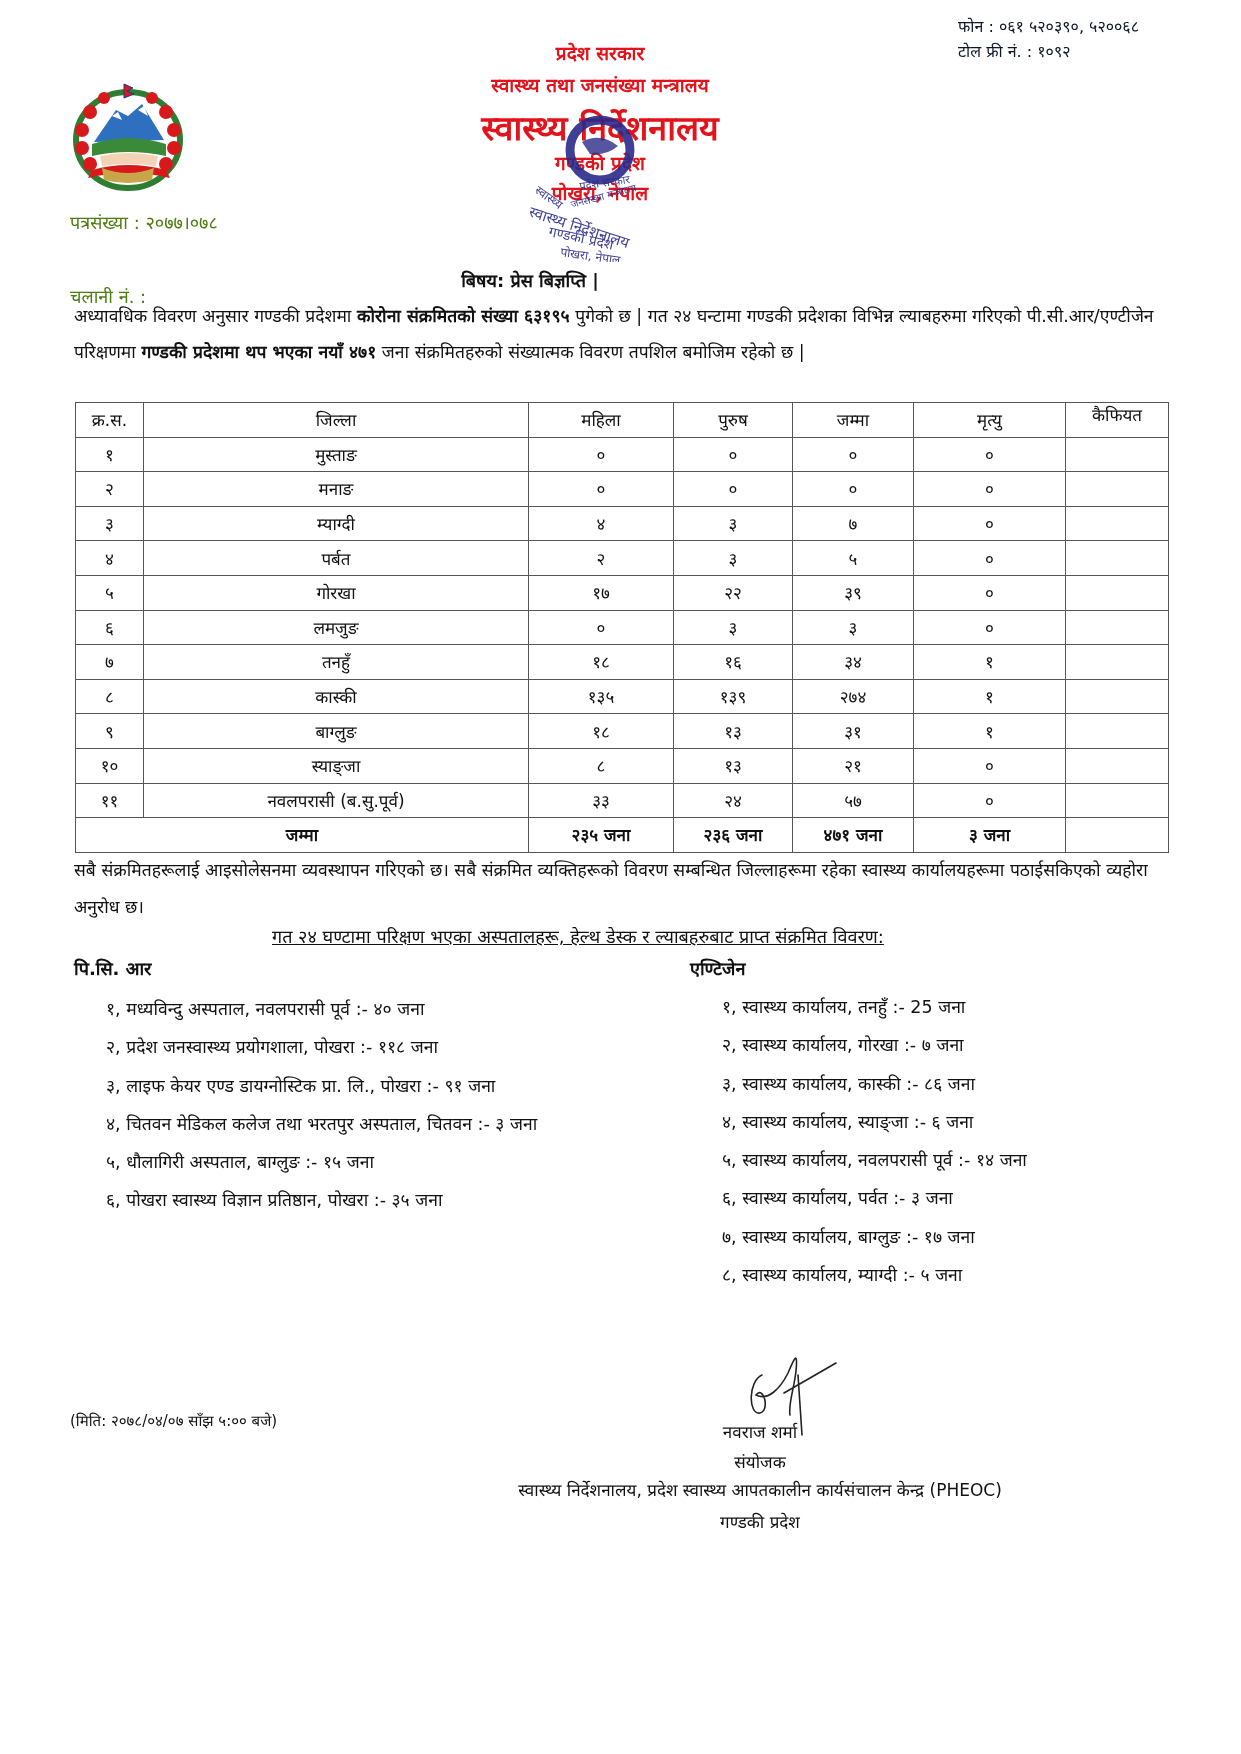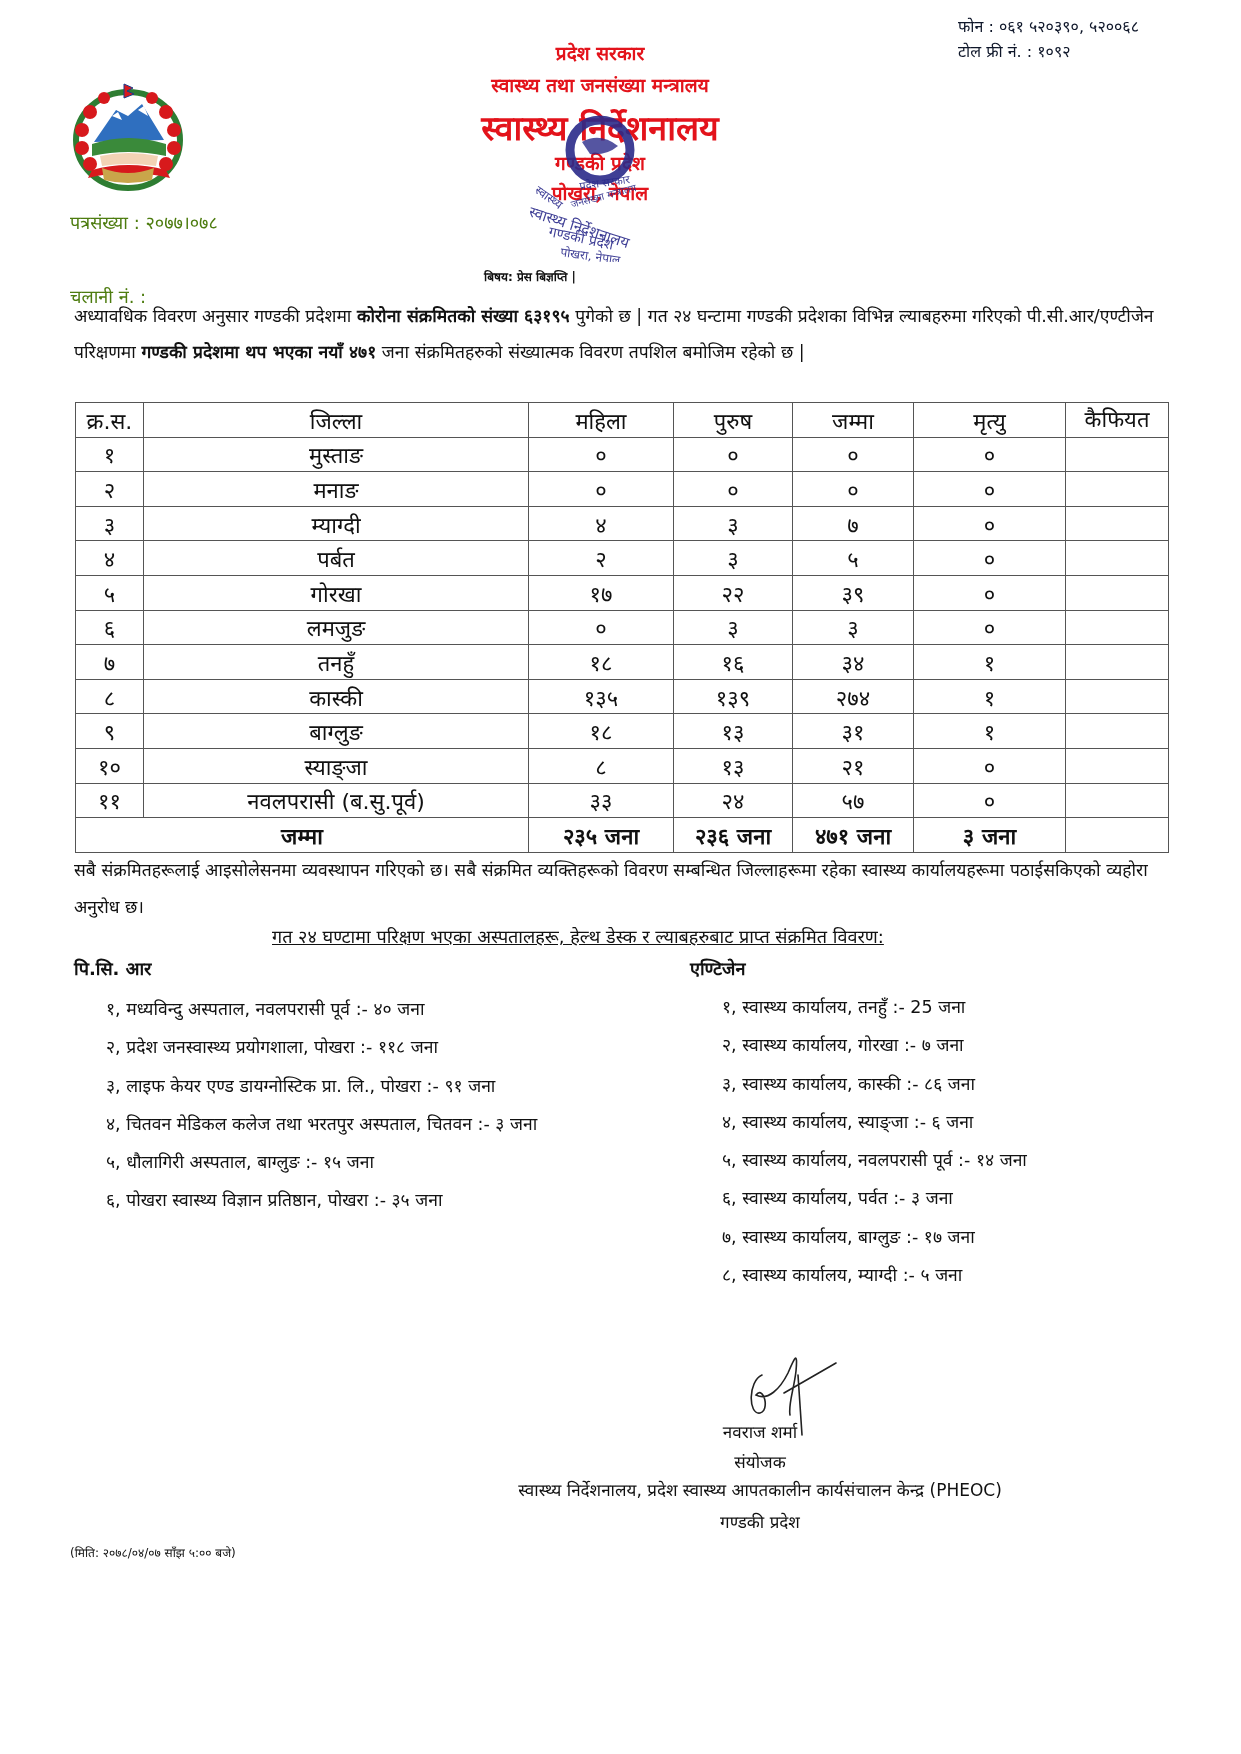--- a/index.html
+++ b/index.html
@@ -11,36 +11,36 @@
   .hdr1 { top: 40px; font-size: 19px; }
   .hdr2 { top: 72px; font-size: 19px; }
   .hdr3 { top: 104px; font-size: 34px; letter-spacing: 0px; }
   .hdr4 { top: 150px; font-size: 19px; }
   .hdr5 { top: 180px; font-size: 19px; }
   .emblem { left: 72px; top: 82px; width: 112px; height: 110px; }
   .stamp { left: 520px; top: 112px; width: 170px; height: 150px; }
   .ref { left: 70px; font-size: 18px; color: #4d7c0f; }
   .ref1 { top: 210px; }
   .ref2 { top: 240px; margin-top: 44px; }
-  .subject { left: 0; width: 1000px; text-align: center; top: 268px; font-size: 12px; font-weight: bold; padding-left: 60px; }
+  .subject { left: 0; width: 1000px; text-align: center; top: 268px; font-size: 18px; font-weight: bold; padding-left: 60px; }
   .para { left: 74px; width: 1110px; font-size: 17.5px; line-height: 36px; }
   .para1 { top: 298px; }
   b { font-weight: bold; }
-  table.data { position: absolute; left: 75px; top: 402px; border-collapse: collapse; font-size: 22px; }
+  table.data { position: absolute; left: 75px; top: 402px; border-collapse: collapse; font-size: 17px; }
   table.data td { border: 1.5px solid #555; text-align: center; height: 34.6px; padding: 0; vertical-align: middle; }
   table.data tr.total td { font-weight: bold; }
   .note { left: 74px; top: 852px; width: 1110px; font-size: 17.5px; line-height: 37px; }
   .subhead { left: 272px; top: 924px; font-size: 18px; text-decoration: underline; }
   .listhead { font-size: 18px; font-weight: bold; top: 956px; }
   .pcrhead { left: 74px; }
   .aghead { left: 690px; }
   .list { font-size: 17.5px; line-height: 38.3px; margin-left: 32px; }
   .pcrlist { left: 74px; top: 990px; }
   .aglist { left: 690px; top: 988px; }
-  .date { left: 70px; top: 1544px; font-size: 12px; }
+  .date { left: 70px; top: 1410px; font-size: 15px; }
   .sign { left: 740px; top: 1345px; width: 130px; height: 95px; }
   .signer { left: 440px; width: 640px; text-align: center; font-size: 17px; }
   .s1 { top: 1420px; }
   .s2 { top: 1450px; }
   .s3 { top: 1478px; }
   .s4 { top: 1510px; }
 </style>
 </head>
 <body>
 

